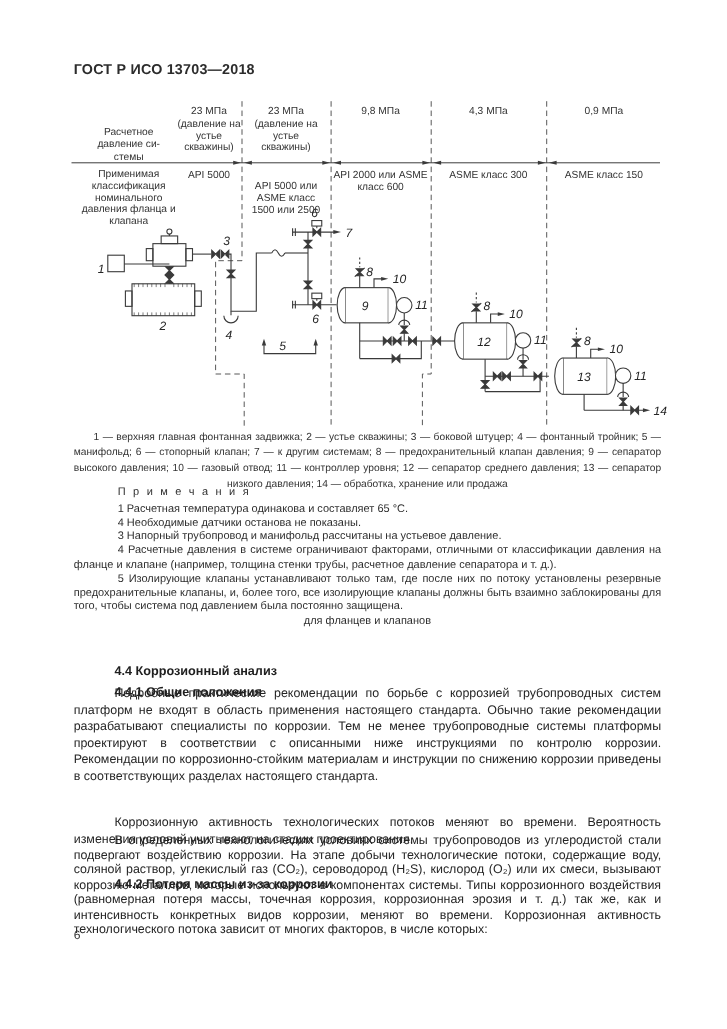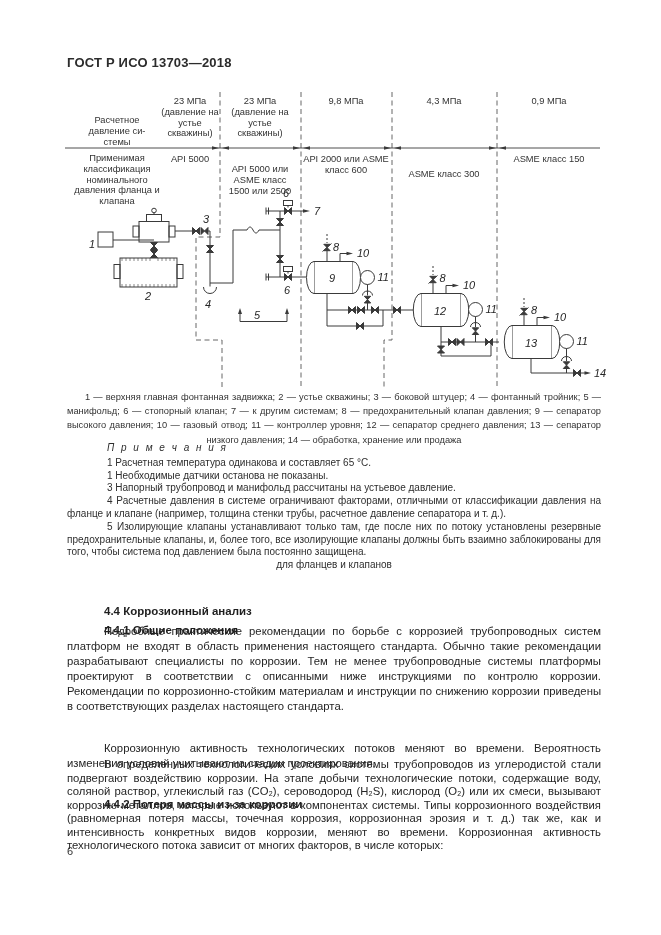--- a/index.html
+++ b/index.html
@@ -6,21 +6,21 @@
   .page{
     position:relative;width:661px;height:935px;margin:0 auto;background:#ffffff;
     font-family:"Liberation Sans",sans-serif;color:#2c2c2c;overflow:hidden;
   }
   .abs{position:absolute;}
   .doc-header{font-size:13px;font-weight:bold;letter-spacing:.2px;}
   .tcell{font-size:9.3px;line-height:10.8px;text-align:center;color:#333;}
   .figure-svg{position:absolute;left:0;top:0;}
   .legend{font-size:9.3px;line-height:14.2px;color:#333;text-align:justify;text-align-last:center;text-indent:18px;}
   .notes{font-size:10px;line-height:12.8px;color:#2e2e2e;}
-  .notes .nt{margin:0 0 2px 40px;letter-spacing:2px;font-style:italic;}
+  .notes .nt{margin:0 0 2px 40px;letter-spacing:2px;}
   .notes p{margin:0;text-indent:40px;text-align:justify;}
   .caption{font-size:10px;line-height:13.5px;text-align:center;color:#2e2e2e;}
   .h-sec{font-size:11.5px;font-weight:bold;margin:14px 0 0 37px;color:#1f1f1f;}
   .body-p{font-size:11.3px;line-height:14.9px;text-align:justify;text-indent:37px;margin:0;color:#252525;}
   .body-p.tight{line-height:13.5px;}
   .page-num{font-size:11px;color:#333;}
   svg .dlabel{font:italic 11px "Liberation Sans",sans-serif;fill:#262626;}
 </style>
 </head>
 <body>
@@ -213,30 +213,30 @@
     <div class="abs tcell" style="left:88px;top:115px;width:58px;">Расчетное давление си-стемы</div>
     <div class="abs tcell" style="left:161px;top:96px;width:58px;">23 МПа (давление на устье скважины)</div>
     <div class="abs tcell" style="left:231px;top:96px;width:58px;">23 МПа (давление на устье скважины)</div>
     <div class="abs tcell" style="left:306px;top:96px;width:80px;">9,8 МПа</div>
     <div class="abs tcell" style="left:404px;top:96px;width:80px;">4,3 МПа</div>
     <div class="abs tcell" style="left:509px;top:96px;width:80px;">0,9 МПа</div>
     <div class="abs tcell" style="left:72px;top:153px;width:90px;">Применимая классификация номинального давления фланца и клапана</div>
     <div class="abs tcell" style="left:150px;top:154px;width:80px;">API 5000</div>
     <div class="abs tcell" style="left:224px;top:164px;width:72px;">API 5000 или ASME класс 1500 или 2500</div>
     <div class="abs tcell" style="left:291px;top:154px;width:110px;">API 2000 или ASME класс 600</div>
-    <div class="abs tcell" style="left:394px;top:154px;width:100px;margin-top:15px;">ASME класс 300</div>
+    <div class="abs tcell" style="left:394px;top:154px;width:100px;">ASME класс 300</div>
     <div class="abs tcell" style="left:499px;top:154px;width:100px;">ASME класс 150</div>
   </div>
 
   <div class="abs legend" style="left:67px;top:390px;width:534px;">1 — верхняя главная фонтанная задвижка; 2 — устье скважины; 3 — боковой штуцер; 4 — фонтанный тройник; 5 — манифольд; 6 — стопорный клапан; 7 — к другим системам; 8 — предохранительный клапан давления; 9 — сепаратор высокого давления; 10 — газовый отвод; 11 — контроллер уровня; 12 — сепаратор среднего давления; 13 — сепаратор низкого давления; 14 — обработка, хранение или продажа</div>
 
   <div class="abs notes" style="left:67px;top:442px;width:534px;">
     <div class="nt">П р и м е ч а н и я</div>
     <p>1 Расчетная температура одинакова и составляет 65 °С.</p>
-    <p>1 Необходимые датчики останова не показаны.</p>
+    <p>4 Необходимые датчики останова не показаны.</p>
     <p>3 Напорный трубопровод и манифольд рассчитаны на устьевое давление.</p>
     <p>4 Расчетные давления в системе ограничивают факторами, отличными от классификации давления на фланце и клапане (например, толщина стенки трубы, расчетное давление сепаратора и т. д.).</p>
     <p>5 Изолирующие клапаны устанавливают только там, где после них по потоку установлены резервные предохранительные клапаны, и, более того, все изолирующие клапаны должны быть взаимно заблокированы для того, чтобы система под давлением была постоянно защищена.</p>
   </div>
 
   <div class="abs caption" style="left:67px;top:558px;width:534px;">
     <div>для фланцев и клапанов</div>
   </div>
 
   <h3 class="abs h-sec" style="left:67px;top:591px;width:500px;">4.4 Коррозионный анализ</h3>

